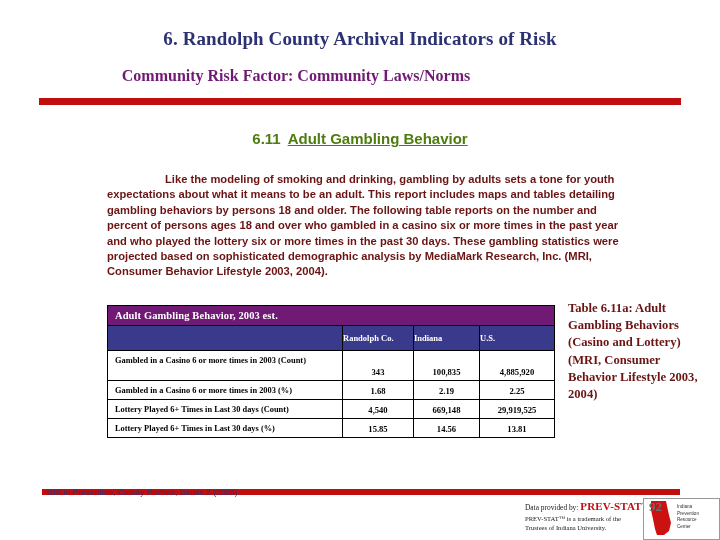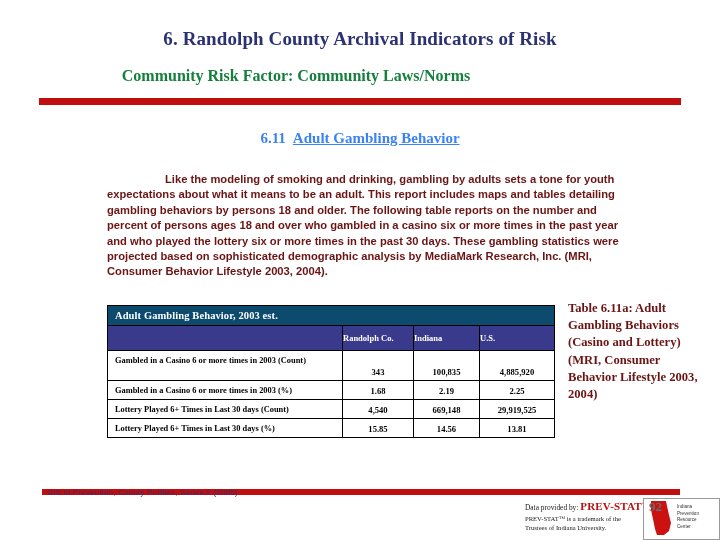--- a/index.html
+++ b/index.html
@@ -38,44 +38,44 @@
   }
   .title-sub {
     position: absolute;
     left: 0;
     top: 67px;
     width: 592px;
     text-align: center;
     font-family: "Liberation Serif", serif;
     font-weight: bold;
     font-size: 16px;
-    color: #15803d;
+    color: #701a75;
     white-space: nowrap;
   }
 
   .rule-top {
     position: absolute;
     left: 39px;
     top: 98px;
     width: 642px;
     height: 7px;
     background: #c00d0d;
   }
 
   
   .section-heading {
     position: absolute;
     left: 0;
     top: 130px;
     width: 720px;
     text-align: center;
-    font-family: Liberation Serif, serif;
+    font-family: Liberation Sans, sans-serif;
     font-weight: bold;
     font-size: 15px;
-    color: #3b82f6;
+    color: #4d7c0f;
     white-space: nowrap;
   }
   .section-heading .num { text-decoration: none; }
   .section-heading .ttl { text-decoration: underline; margin-left: 7px; }
 
   
   .body-copy {
     position: absolute;
     left: 107px;
     top: 172px;
@@ -97,21 +97,21 @@
     width: 447px;
     border-collapse: collapse;
     font-family: "Liberation Serif", serif;
     table-layout: fixed;
   }
   .data-table td, .data-table th {
     border: 1px solid #000000;
     padding: 0;
   }
   .tbl-title {
-    background: #0c4a6e;
+    background: #701a75;
     color: #ffffff;
     font-weight: bold;
     font-size: 10.5px;
     text-align: left;
     padding: 4px 0 4px 7px !important;
     letter-spacing: 0.1px;
   }
   .tbl-colhead {
     background: #3a3a8c;
     color: #ffffff;

